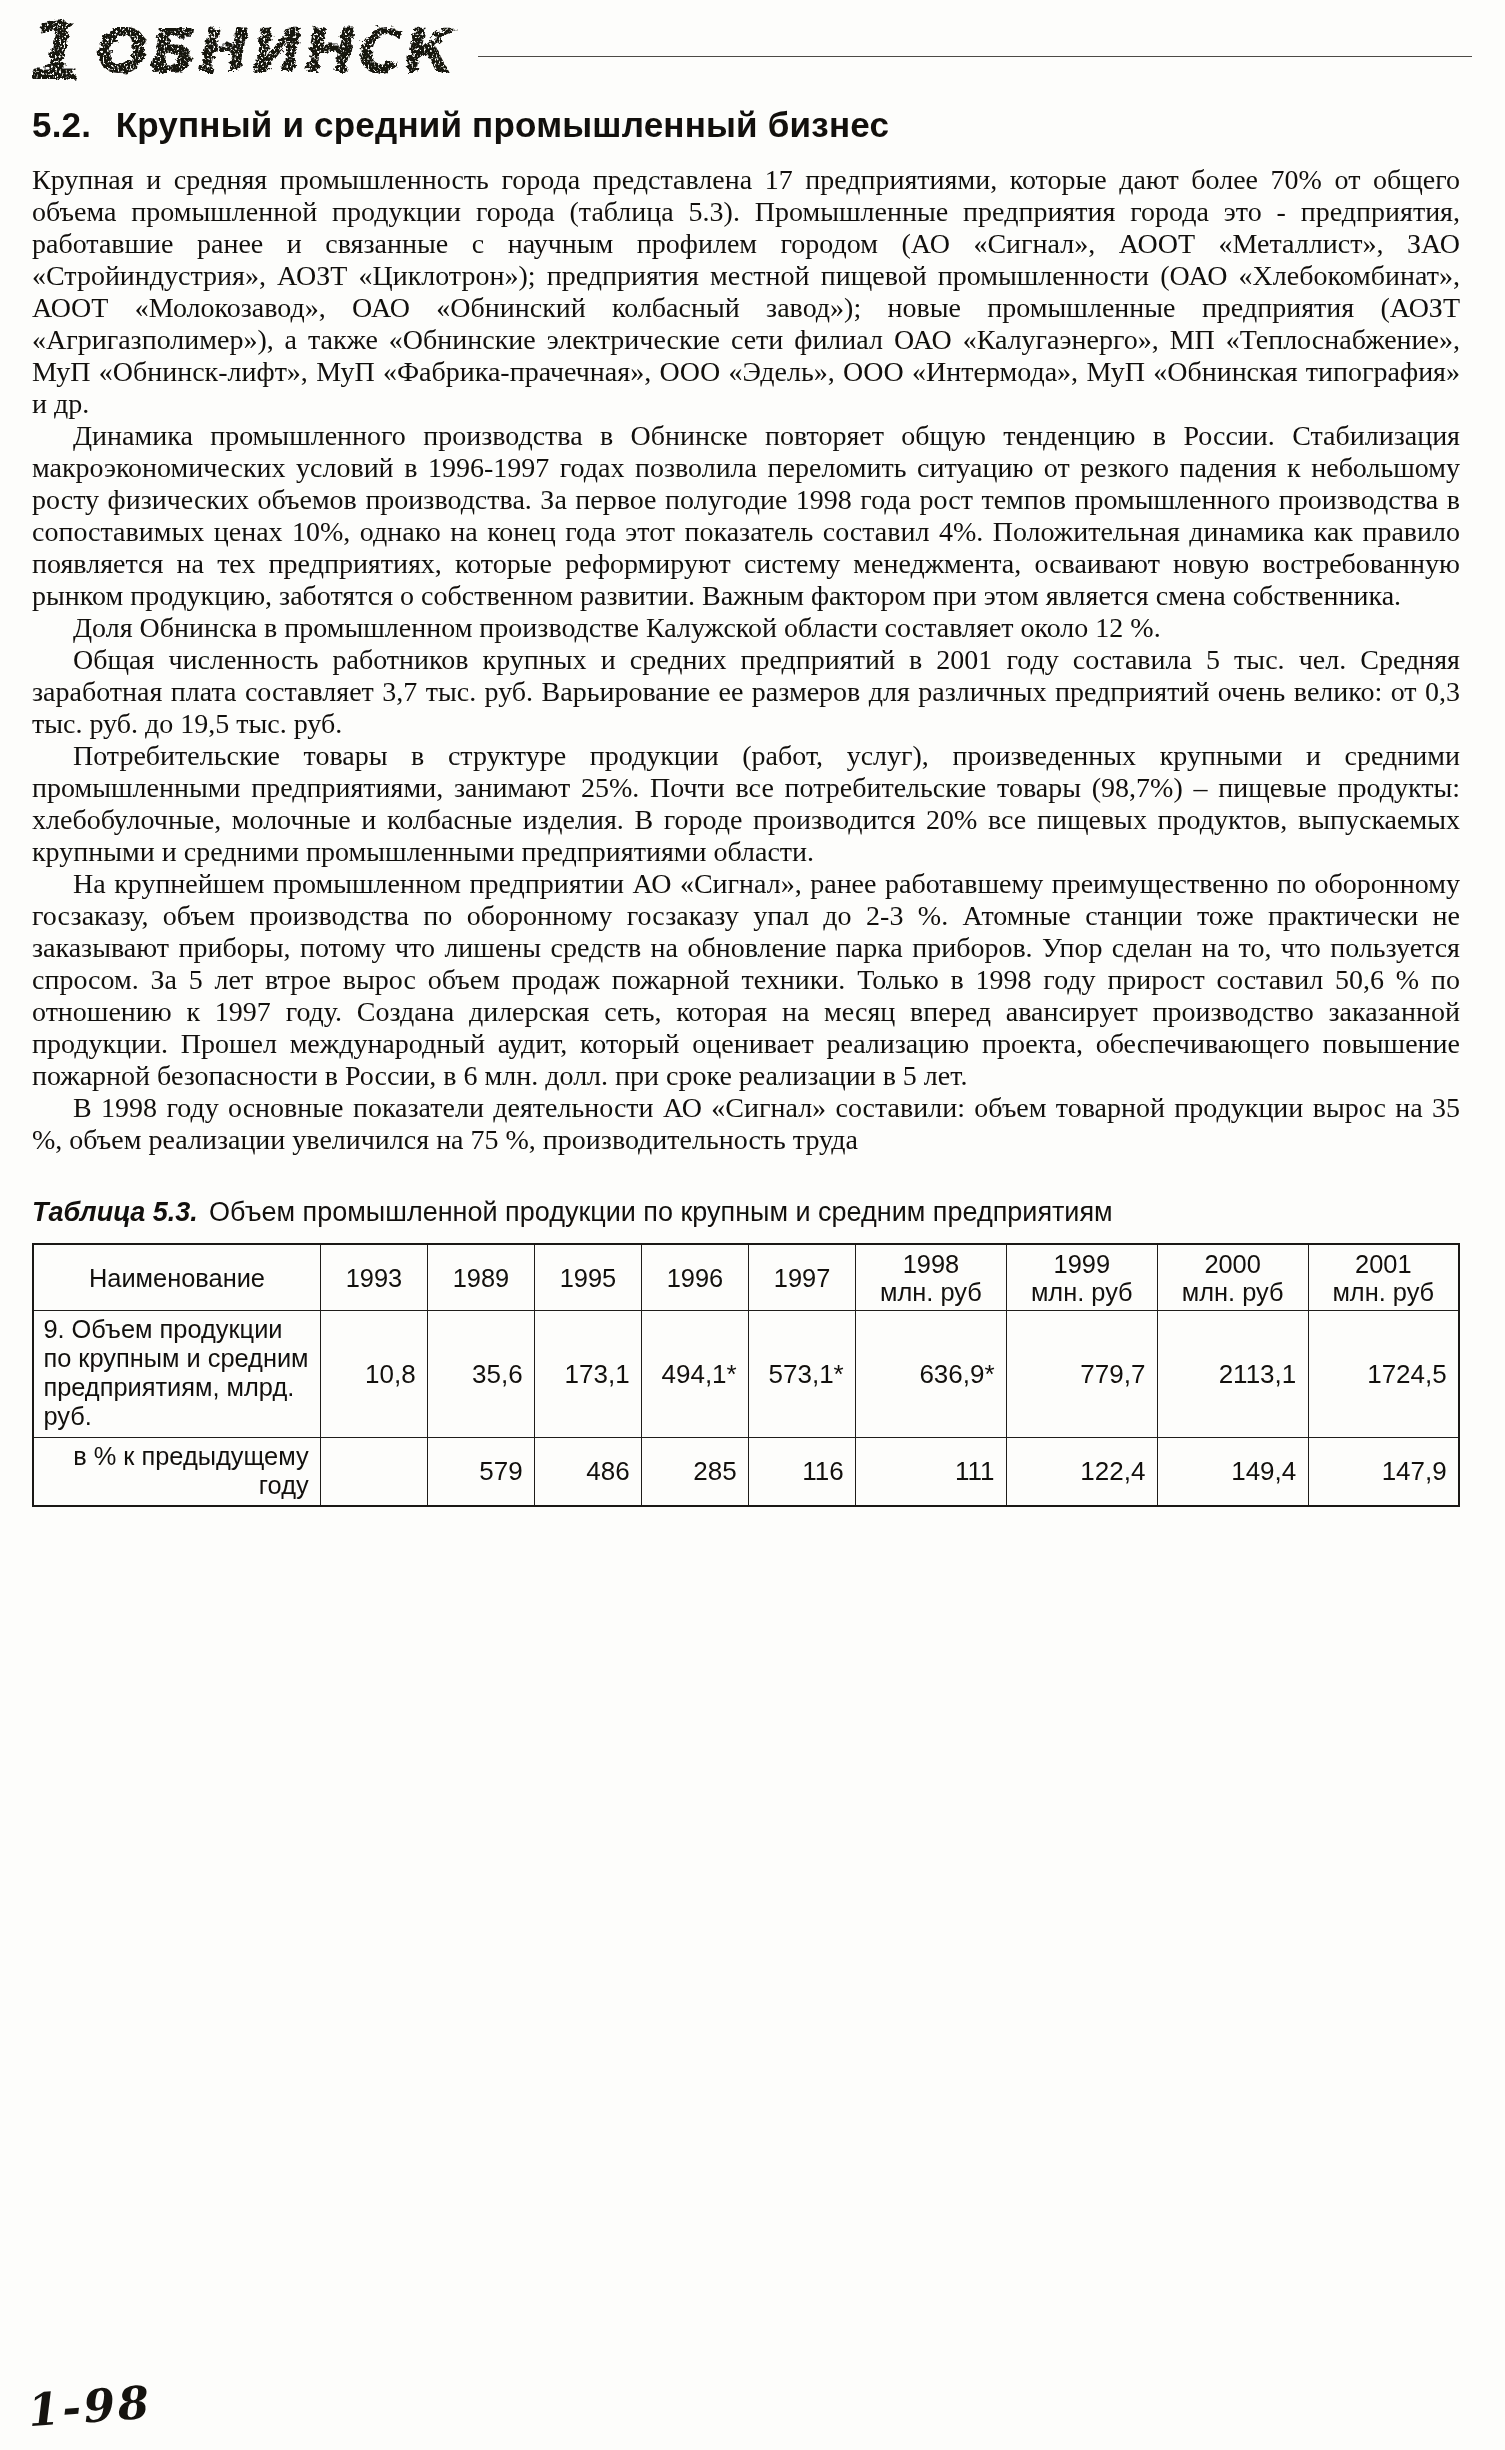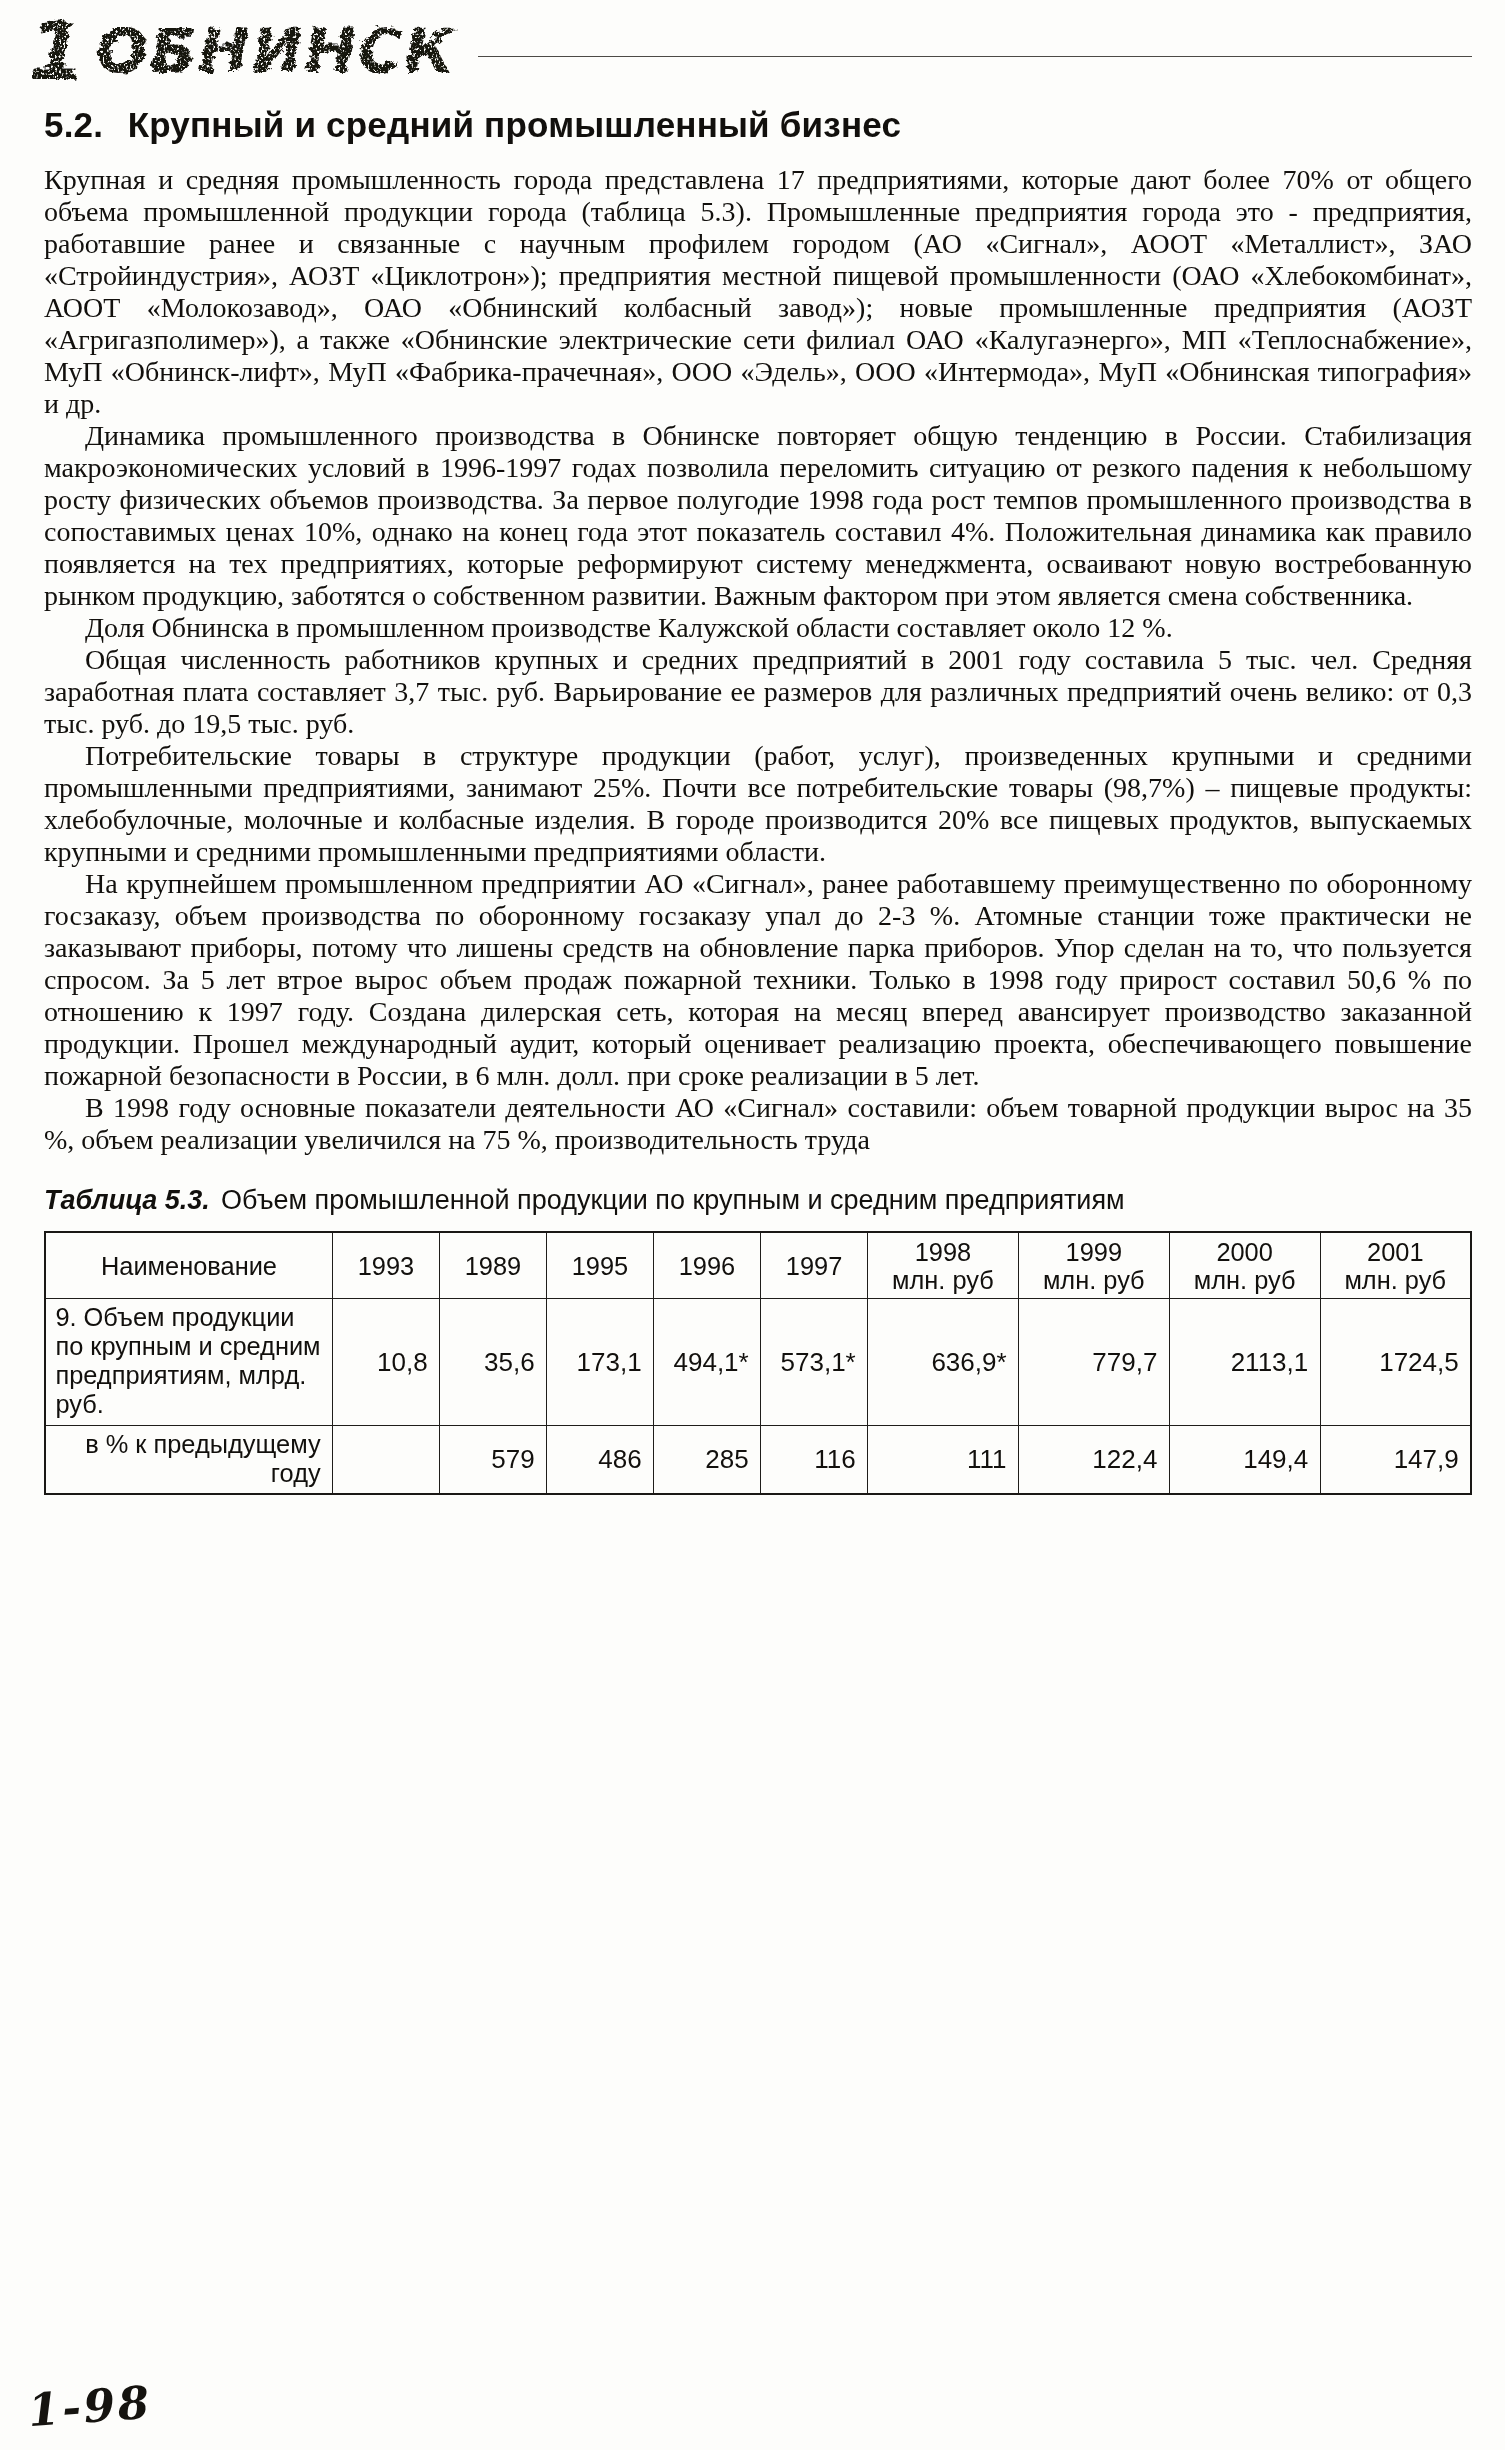--- a/index.html
+++ b/index.html
@@ -17,42 +17,42 @@
   
   .logo-wrap { position: absolute; top: 3.8px; left: 17px; width: 489px; height: 90px; }
   .logo-num   { font-family: "DejaVu Sans", sans-serif; font-weight: bold; font-style: italic; font-size: 86px; }
   .logo-title { font-family: "DejaVu Sans", sans-serif; font-weight: bold; font-style: italic; font-size: 64px; letter-spacing: 3px; }
   .logo-rule {
     position: absolute; top: 56px; left: 478px; width: 994px;
     border-top: 1.9px solid #4c4a46;
   }
 
   
-  .content { position: absolute; top: 105px; left: 44px; width: 1428px; }
+  .content { position: absolute; top: 105px; left: 32px; width: 1428px; }
 
   .heading {
     font-family: "Liberation Sans", "DejaVu Sans", sans-serif;
     font-weight: bold;
     font-size: 35px;
     line-height: 40px;
     margin-bottom: 19px;
     letter-spacing: 0.2px;
   }
   .heading .h-num { margin-right: 24.5px; }
 
   .body-text p {
     font-size: 28px;
     line-height: 32px;
     text-align: justify;
   }
   .body-text p.indent { text-indent: 41px; }
 
   
   .caption {
-    margin-top: 28px;
+    margin-top: 40px;
     font-family: "Liberation Sans", "DejaVu Sans", sans-serif;
     font-size: 27px;
     line-height: 32px;
   }
   .caption .cap-label { font-weight: bold; font-style: italic; margin-right: 11.3px; }
 
   table.data {
     margin-top: 15px;
     width: 100%;
     border-collapse: collapse;

